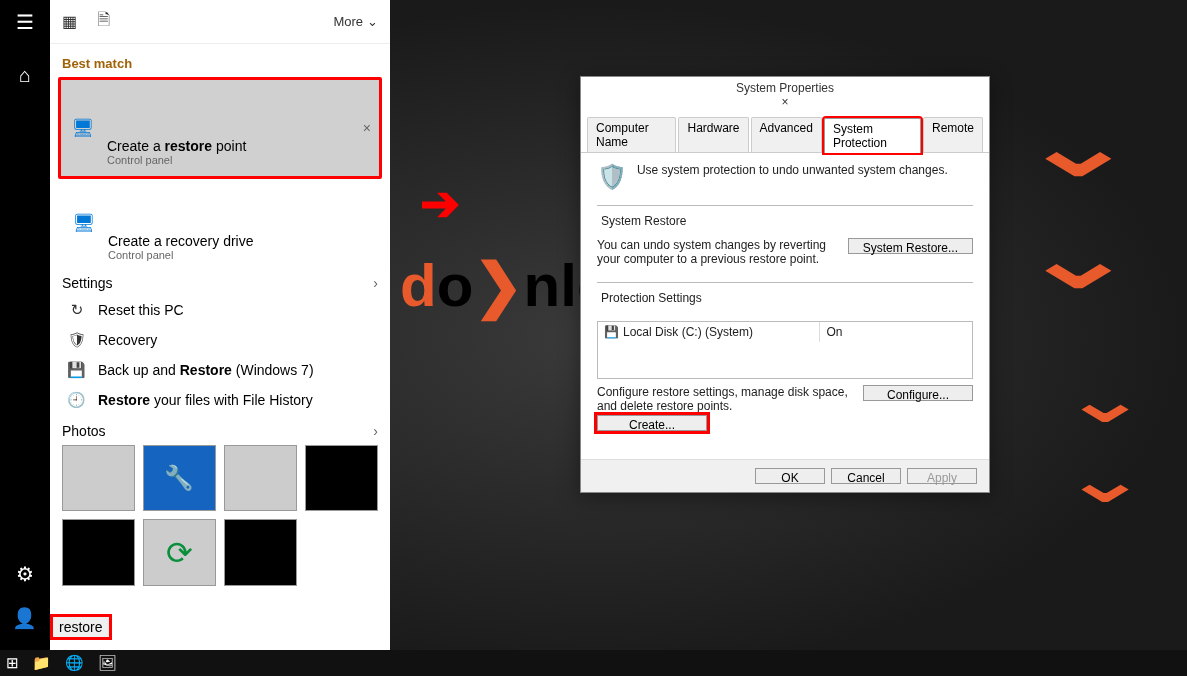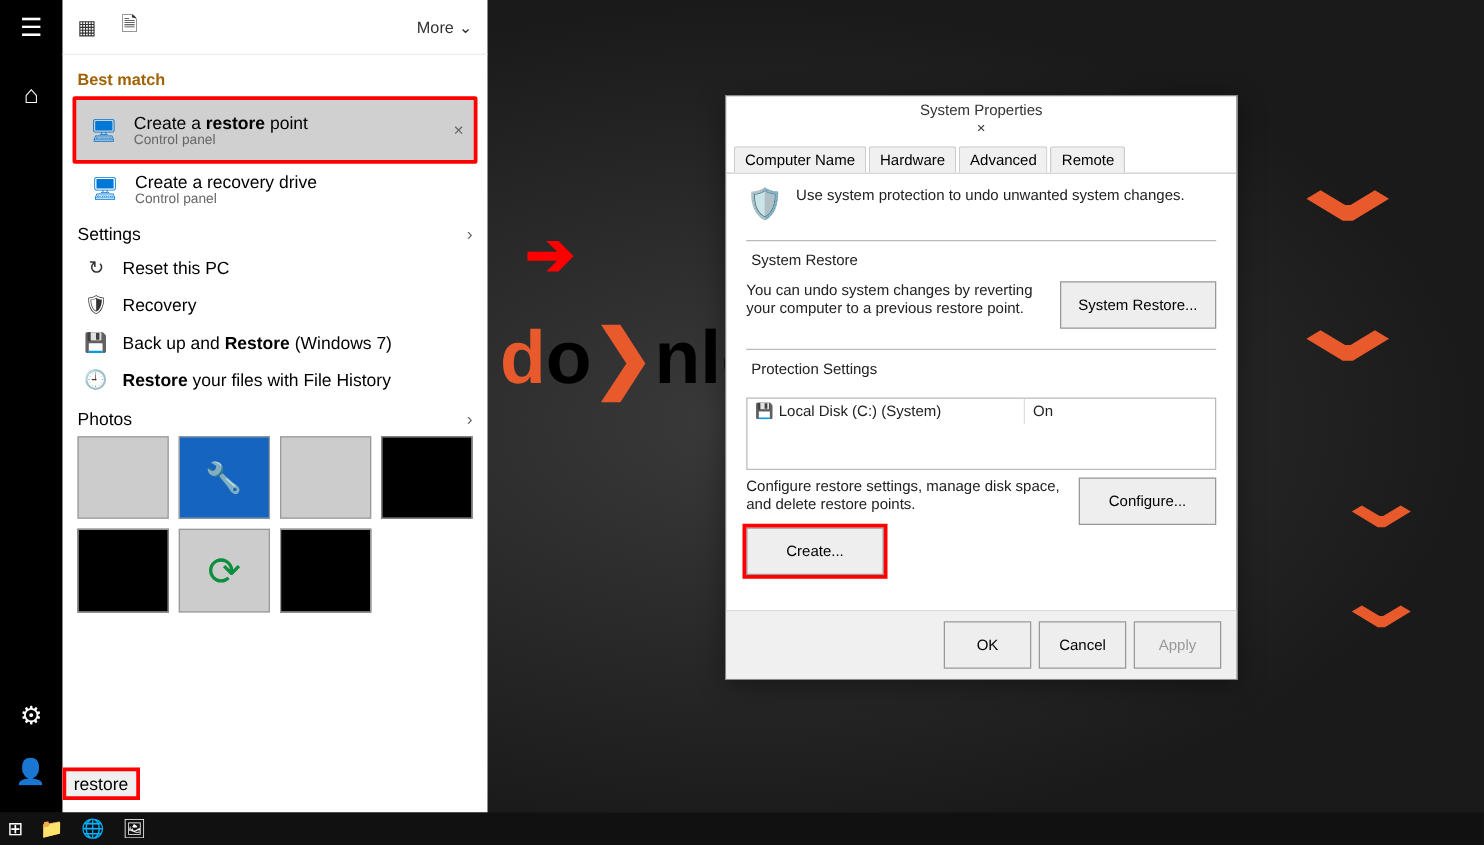--- a/index.html
+++ b/index.html
@@ -23,21 +23,21 @@
 .start-top { height: 44px; display: flex; align-items: center; padding: 0 12px; gap: 20px; border-bottom: 1px solid #eee; }
 .start-top .top-icon { font-size: 16px; color: #333; cursor: pointer; }
 .start-top .more { margin-left: auto; display: flex; align-items: flex-end; gap: 4px; color: #333; cursor: pointer; }
 
 .start-body { flex: 1; overflow-y: auto; padding: 8px 12px; }
 .section-title { font-weight: 600; font-size: 13px; color: #a16207; margin: 4px 0 6px 0; }
 .result-item { display: flex; align-items: center; gap: 10px; padding: 6px 8px; cursor: pointer; border-radius: 2px; position: relative; }
 .result-item.selected { background: #d0d0d0; }
 .result-item.redbox { border: 3px solid red; padding: 10px 8px; margin: 0 -4px; }
 .result-icon { width: 28px; height: 28px; display: flex; align-items: center; justify-content: center; font-size: 18px; color: #0078d7; }
-.result-text { flex: 1; }
+.result-text { flex: 1; margin-top: 48px; }
 .result-title { font-size: 14px; color: #000; }
 .result-sub { font-size: 11px; color: #666; }
 .result-close { color: #666; font-size: 14px; }
 
 .category-row { display: flex; align-items: flex-end; justify-content: space-between; margin: 8px 0 4px 0; font-size: 14px; color: #000; cursor: pointer; }
 .category-row .cat-chev { font-size: 14px; color: #666; }
 .settings-item { display: flex; align-items: center; gap: 10px; padding: 6px 4px; cursor: pointer; font-size: 14px; }
 .settings-item .si-icon { width: 22px; text-align: center; font-size: 15px; color: #333; }
 
 .photos-grid { display: grid; grid-template-columns: repeat(4, 1fr); gap: 8px; margin-top: 6px; }
@@ -63,21 +63,21 @@
 .sp-tab { padding: 3px 8px; border: 1px solid #ccc; border-bottom: none; background: #f0f0f0; cursor: pointer; border-radius: 2px 2px 0 0; }
 .sp-tab.active { background: #fff; border-color: #999; position: relative; top:1px; }
 .sp-tab.redbox { outline: 2px solid red; }
 .sp-body { padding: 10px 16px 12px 16px; font-size: 12px; color: #222; }
 .sp-intro { display: flex; gap: 10px; align-items: flex-start; margin-bottom: 14px; }
 .sp-shield { font-size: 24px; }
 .fieldset { border: none; border-top: 1px solid #bbb; padding-top: 24px; margin-bottom: 16px; }
 .fieldset .legend { position: relative; top: -16px; background: #fff; display: inline-block; padding: 0 4px; font-size: 12px; }
 .fs-row { display: flex; justify-content: space-between; align-items: flex-start; gap: 10px; margin-top: -6px; margin-bottom: 8px; }
 .fs-row .txt { flex: 1; }
-.win-btn { padding: 2px 14px; font-size: 12px; background: #eee; border: 1px solid #999; cursor: pointer; min-width: 110px; height: 38px; }
+.win-btn { padding: 2px 14px; font-size: 12px; background: #eee; border: 1px solid #999; cursor: pointer; min-width: 110px; height: 16px; }
 .win-btn.red { outline: 3px solid red; }
 .win-btn:disabled { color: #999; }
 .drives-table { border: 1px solid #bbb; width: 100%; font-size: 12px; background: #fff; margin-bottom: 12px; }
 .drives-header { display: flex; background: #f0f0f0; border-bottom: 1px solid #ccc; }
 .drives-header > div, .drives-row > div { padding: 3px 6px; }
 .drives-header .c1, .drives-row .c1 { flex: 1.5; border-right: 1px solid #ddd; }
 .drives-header .c2, .drives-row .c2 { flex: 1; }
 .drives-row { display: flex; }
 .drives-row .disk-icon { color: #0078d7; margin-right: 4px; }
 .drives-empty { height: 36px; }
@@ -185,20 +185,21 @@
 
 <div class="sp-window">
   <div class="sp-title">
     <span>System Properties</span>
     <span class="sp-close">×</span>
   </div>
   <div class="sp-tabs">
     <div class="sp-tab">Computer Name</div>
     <div class="sp-tab">Hardware</div>
     <div class="sp-tab">Advanced</div>
+    <div class="sp-tab active redbox">System Protection</div>
     <div class="sp-tab">Remote</div>
   </div>
   <div class="sp-body">
     <div class="sp-intro">
       <span class="sp-shield">🛡️</span>
       <span>Use system protection to undo unwanted system changes.</span>
     </div>
 
     <div class="fieldset">
       <span class="legend">System Restore</span>

